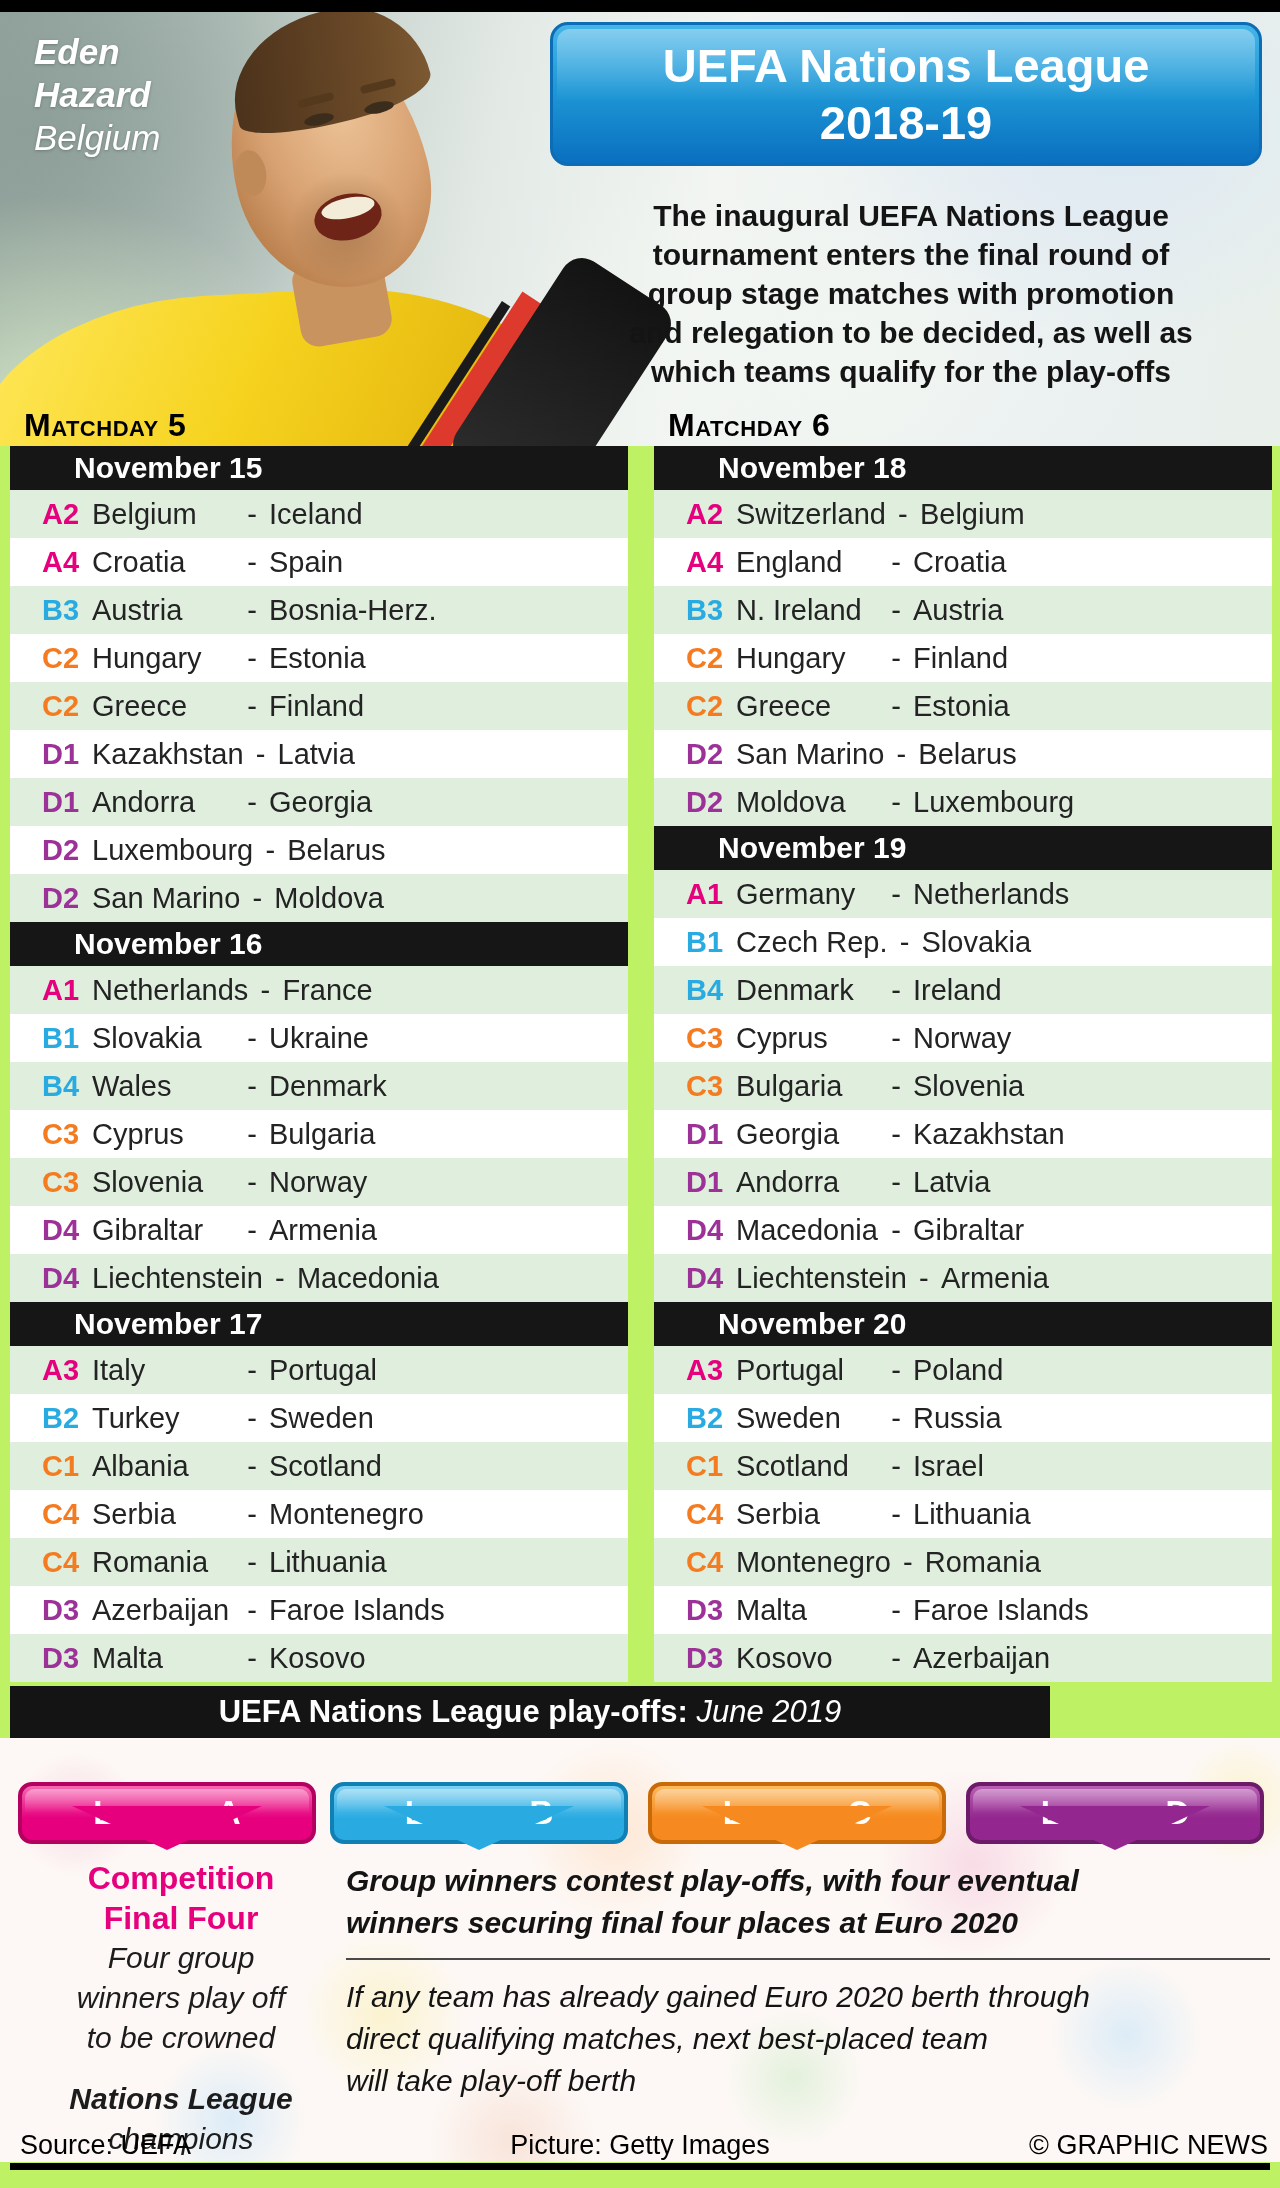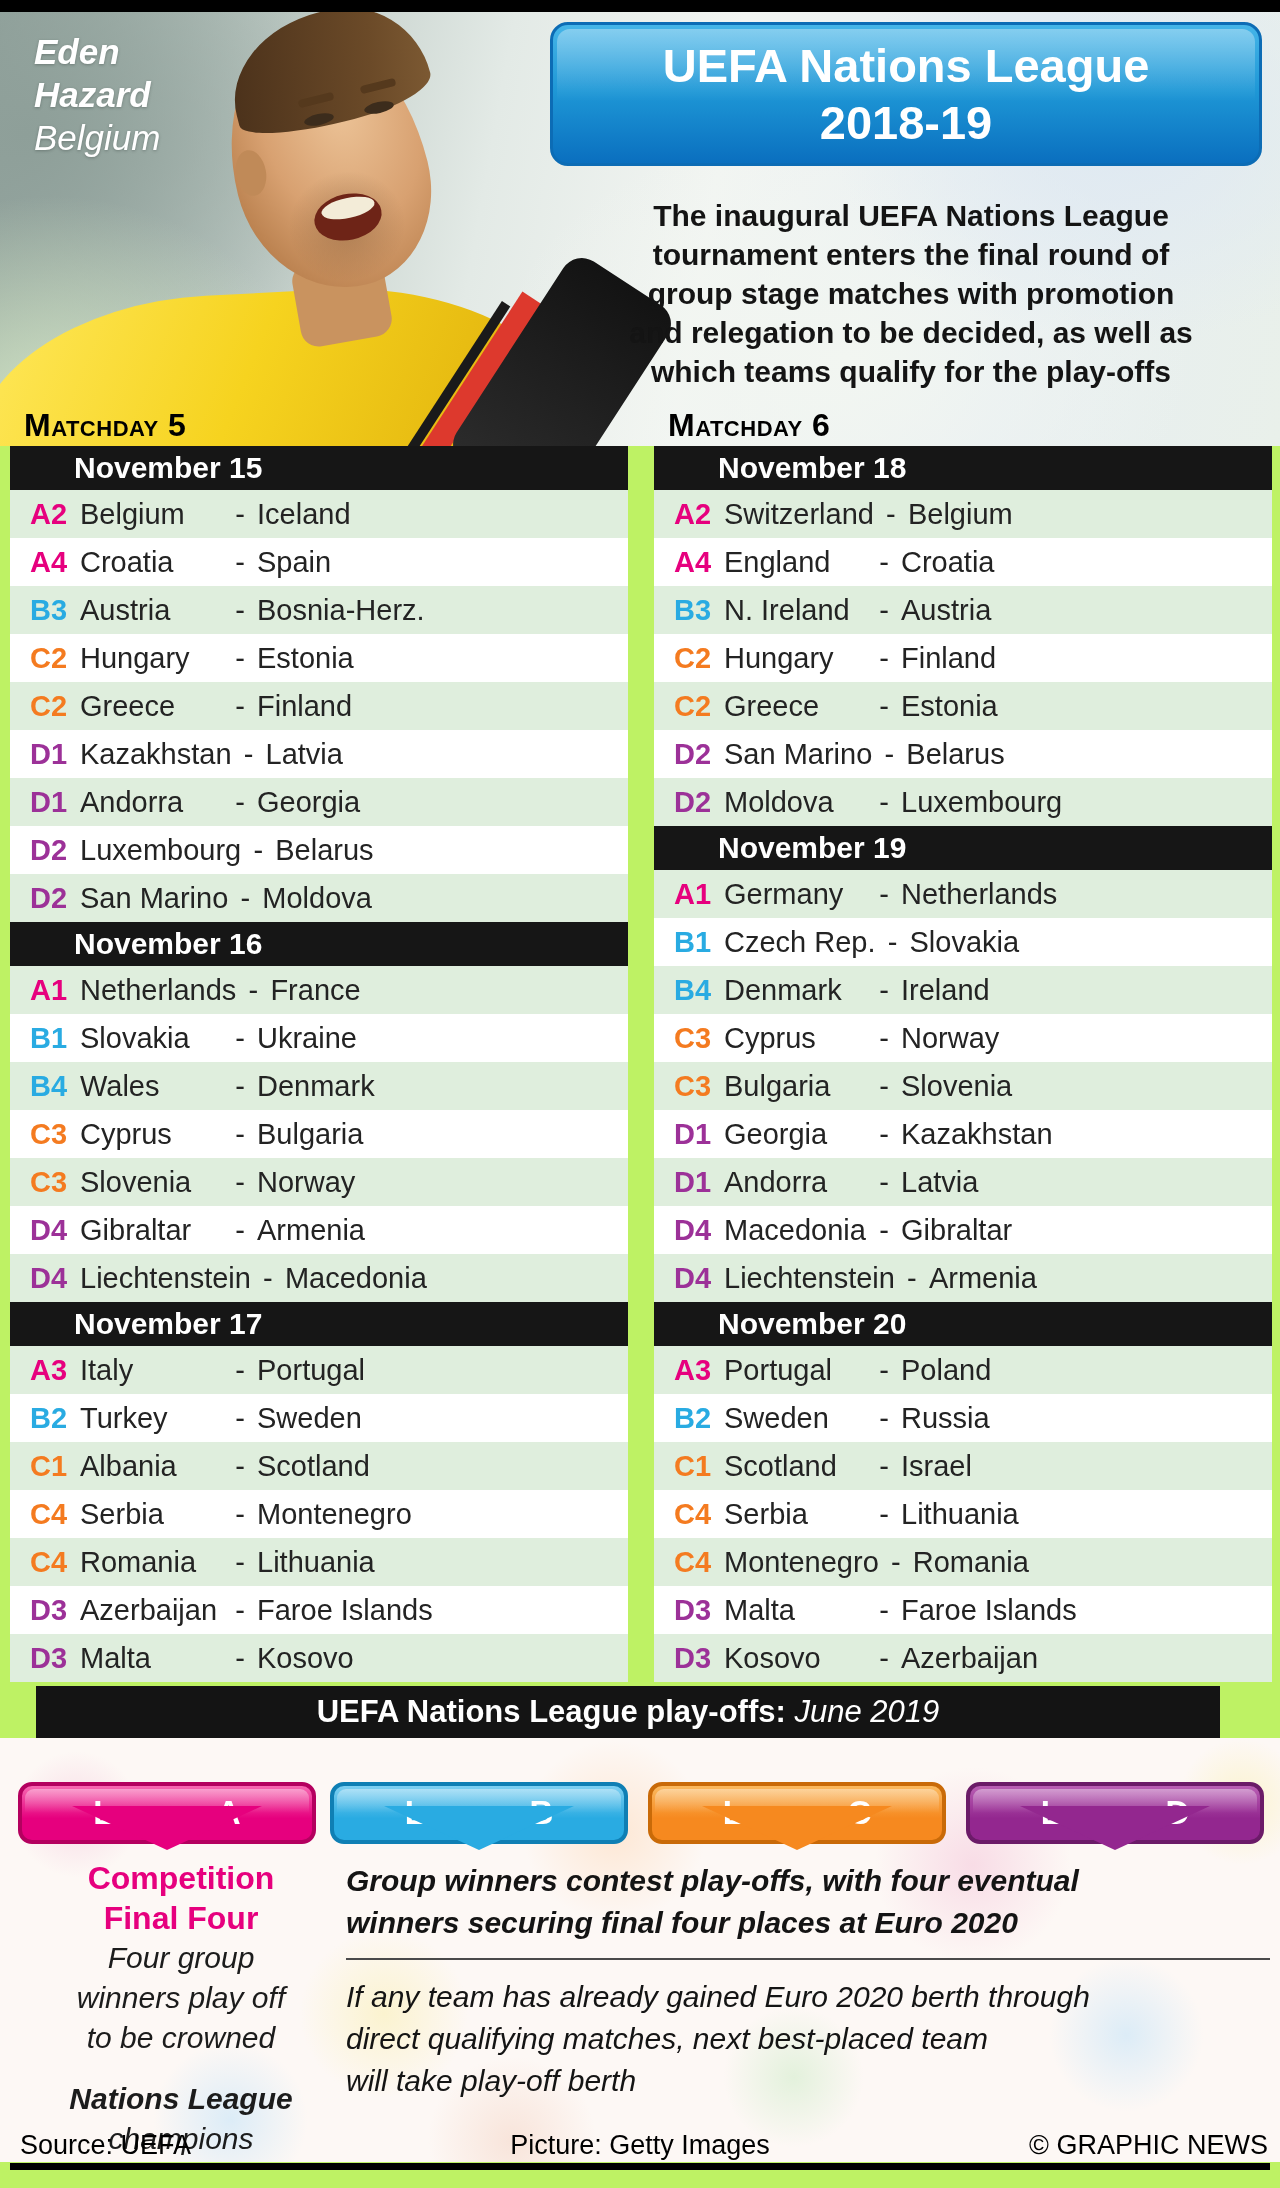--- a/index.html
+++ b/index.html
@@ -53,39 +53,39 @@
     font-weight:bold;font-size:30px;line-height:39px;color:#141414;}
   .md-label{position:absolute;bottom:2px;font-weight:bold;font-size:32px;color:#000;
     font-variant:small-caps;letter-spacing:.5px;}
   .md5{left:24px;} .md6{left:668px;}
   
   .col{position:absolute;top:446px;width:618px;}
   .col0{left:10px;} .col1{left:654px;}
   .datebar{height:44px;background:#161616;color:#fff;font-weight:bold;font-size:30px;
     line-height:44px;padding-left:64px;box-sizing:border-box;}
   .row{height:48px;display:grid;grid-template-columns:50px minmax(143px,max-content) 34px auto;
-    align-items:center;padding-left:20px;box-sizing:border-box;font-size:29px;color:#232323;background:#fff;}
+    align-items:center;padding-left:32px;box-sizing:border-box;font-size:29px;color:#232323;background:#fff;}
   .row.green{background:#dfeedd;}
   .badge{font-weight:bold;}
   .dash{text-align:center;}
   
   .confetti{position:absolute;left:0;top:1738px;width:1280px;height:424px;
     background:
       radial-gradient(90px 90px at 6% 18%, #f8dce6 0%, rgba(248,220,230,0) 70%),
       radial-gradient(120px 120px at 30% 65%, #fbf3cf 0%, rgba(251,243,207,0) 70%),
       radial-gradient(110px 110px at 18% 90%, #dcecf7 0%, rgba(220,236,247,0) 70%),
       radial-gradient(130px 130px at 48% 22%, #fde7d4 0%, rgba(253,231,212,0) 70%),
       radial-gradient(100px 100px at 62% 80%, #e3f1dc 0%, rgba(227,241,220,0) 70%),
       radial-gradient(140px 140px at 76% 30%, #f8dce6 0%, rgba(248,220,230,0) 70%),
       radial-gradient(110px 110px at 88% 70%, #dcecf7 0%, rgba(220,236,247,0) 70%),
       radial-gradient(90px 90px at 97% 15%, #fbf3cf 0%, rgba(251,243,207,0) 70%),
       radial-gradient(120px 120px at 40% 95%, #f8e4da 0%, rgba(248,228,218,0) 70%),
       #fdf8f5;}
-  .playoffs-bar{position:absolute;left:10px;top:1686px;width:1184px;height:52px;background:#141414;
-    color:#fff;text-align:center;font-size:31px;line-height:52px;margin-left:26px;}
+  .playoffs-bar{position:absolute;left:10px;top:1686px;width:1040px;height:52px;background:#141414;
+    color:#fff;text-align:center;font-size:31px;line-height:52px;}
   .po-b{font-weight:bold;} .po-i{font-style:italic;}
   .banner{position:absolute;top:1746px;height:62px;width:298px;border-radius:14px;border:4px solid;
     box-sizing:border-box;display:flex;align-items:center;justify-content:center;
     color:#fff;font-size:33px;font-weight:bold;margin-top:36px;}
   .banner::before{content:"";position:absolute;left:3px;right:3px;top:3px;height:45%;
     border-radius:9px 9px 0 0;background:linear-gradient(rgba(255,255,255,.4),rgba(255,255,255,0));}
   .banner span{position:relative;}
   .banner-arrow{position:absolute;top:1806px;width:190px;height:44px;
     clip-path:polygon(0 0,100% 0,50% 100%);}
   

